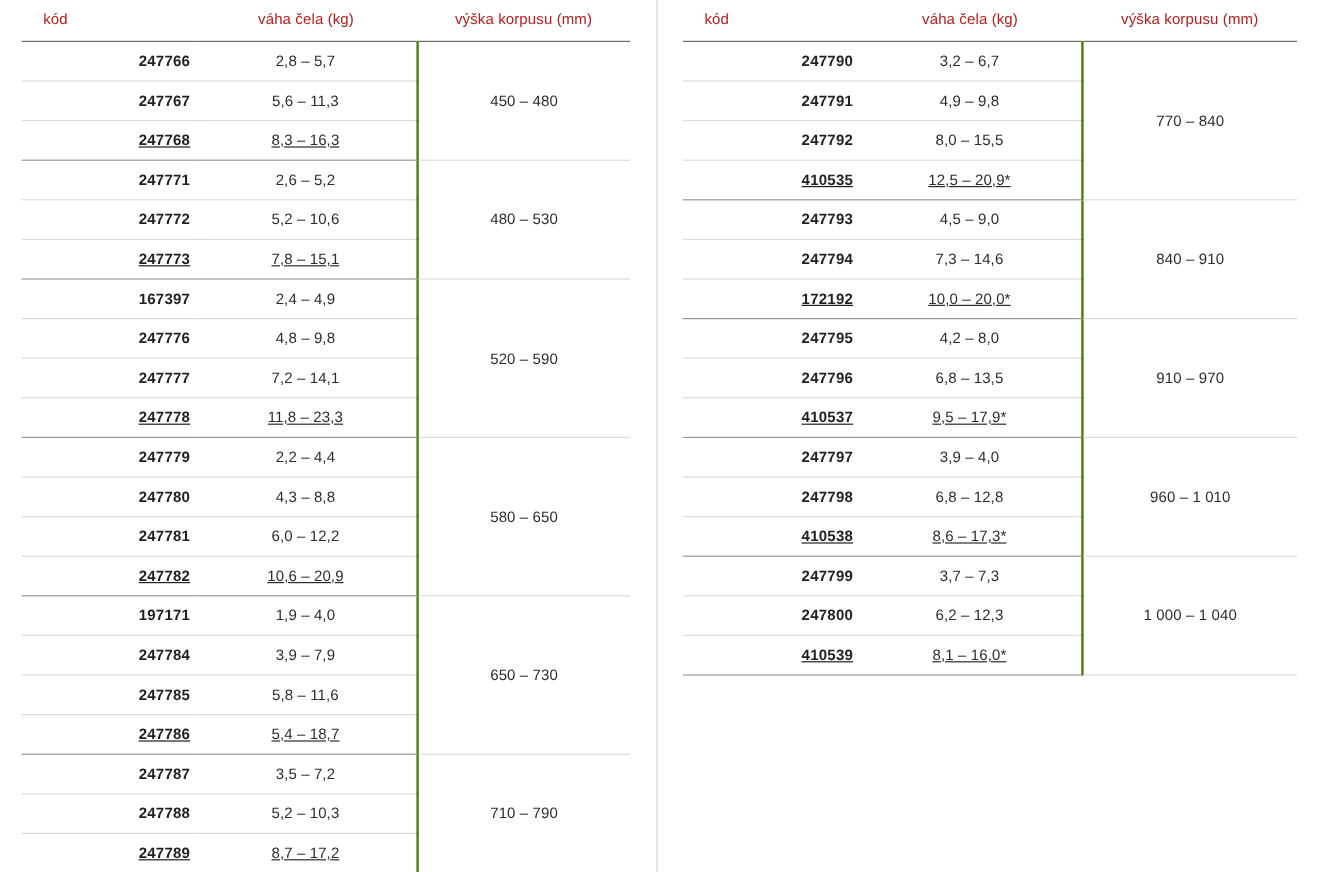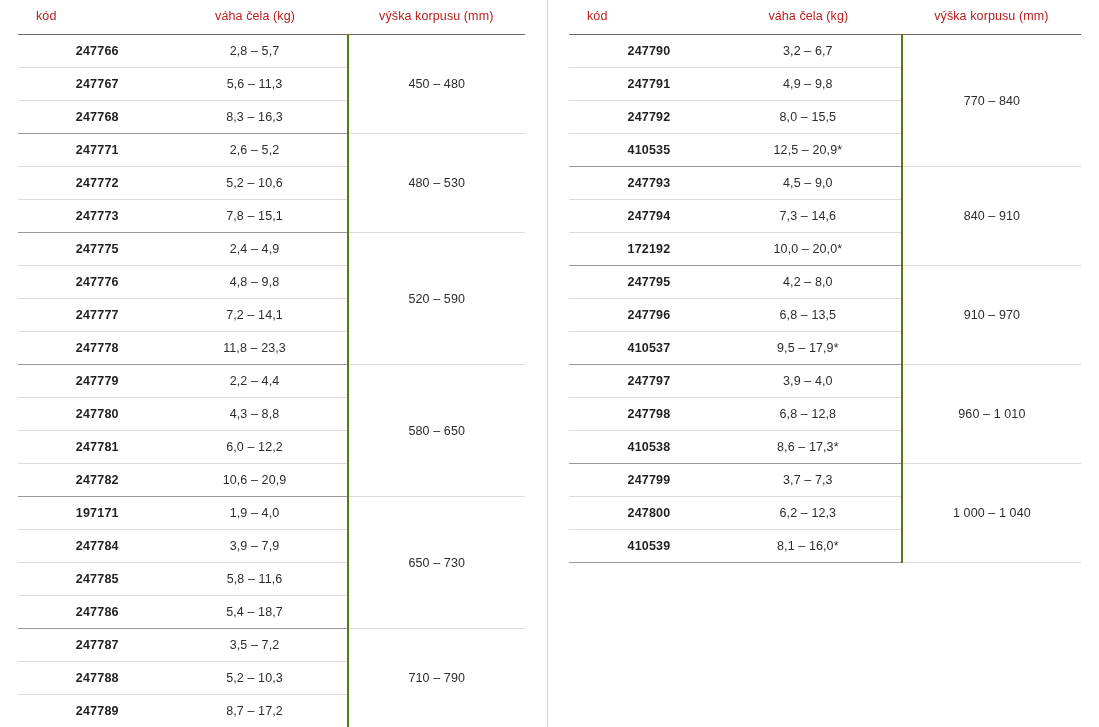--- a/index.html
+++ b/index.html
@@ -67,32 +67,33 @@
     font-size: 12.5px;
     padding: 9px 4px 9px 4px;
     text-align: center;
     vertical-align: middle;
     border-bottom: 1px solid #dedbd8;
     letter-spacing: 0.1px;
     color: #2f2b2c;
   }
   table.spec td.code {
     font-weight: bold;
-    text-align: center;
+    text-align: right;
     padding-left: 18px;
     font-size: 12.5px;
     color: #231f20;
     letter-spacing: 0.2px;
   }
   table.spec td.height {
     border-left: 2px solid #4d7c0f;
     font-size: 12.5px;
   }
   table.spec tr.group-end > td {
     border-bottom: 1px solid #9b9797;
+    text-decoration: underline;
   }
   table.spec tr:last-child > td {
     border-bottom: 1px solid #9b9797;
   }
 </style>
 </head>
 <body>
 
 <div class="page">
   <div class="divider"></div>
@@ -132,21 +133,21 @@
           </tr>
           <tr>
             <td class="code">247772</td>
             <td class="weight">5,2 – 10,6</td>
           </tr>
           <tr class="group-end">
             <td class="code">247773</td>
             <td class="weight">7,8 – 15,1</td>
           </tr>
           <tr>
-            <td class="code">247775</td>
+            <td class="code">167397</td>
             <td class="weight">2,4 – 4,9</td>
             <td class="height" rowspan="4">520 – 590</td>
           </tr>
           <tr>
             <td class="code">247776</td>
             <td class="weight">4,8 – 9,8</td>
           </tr>
           <tr>
             <td class="code">247777</td>
             <td class="weight">7,2 – 14,1</td>

